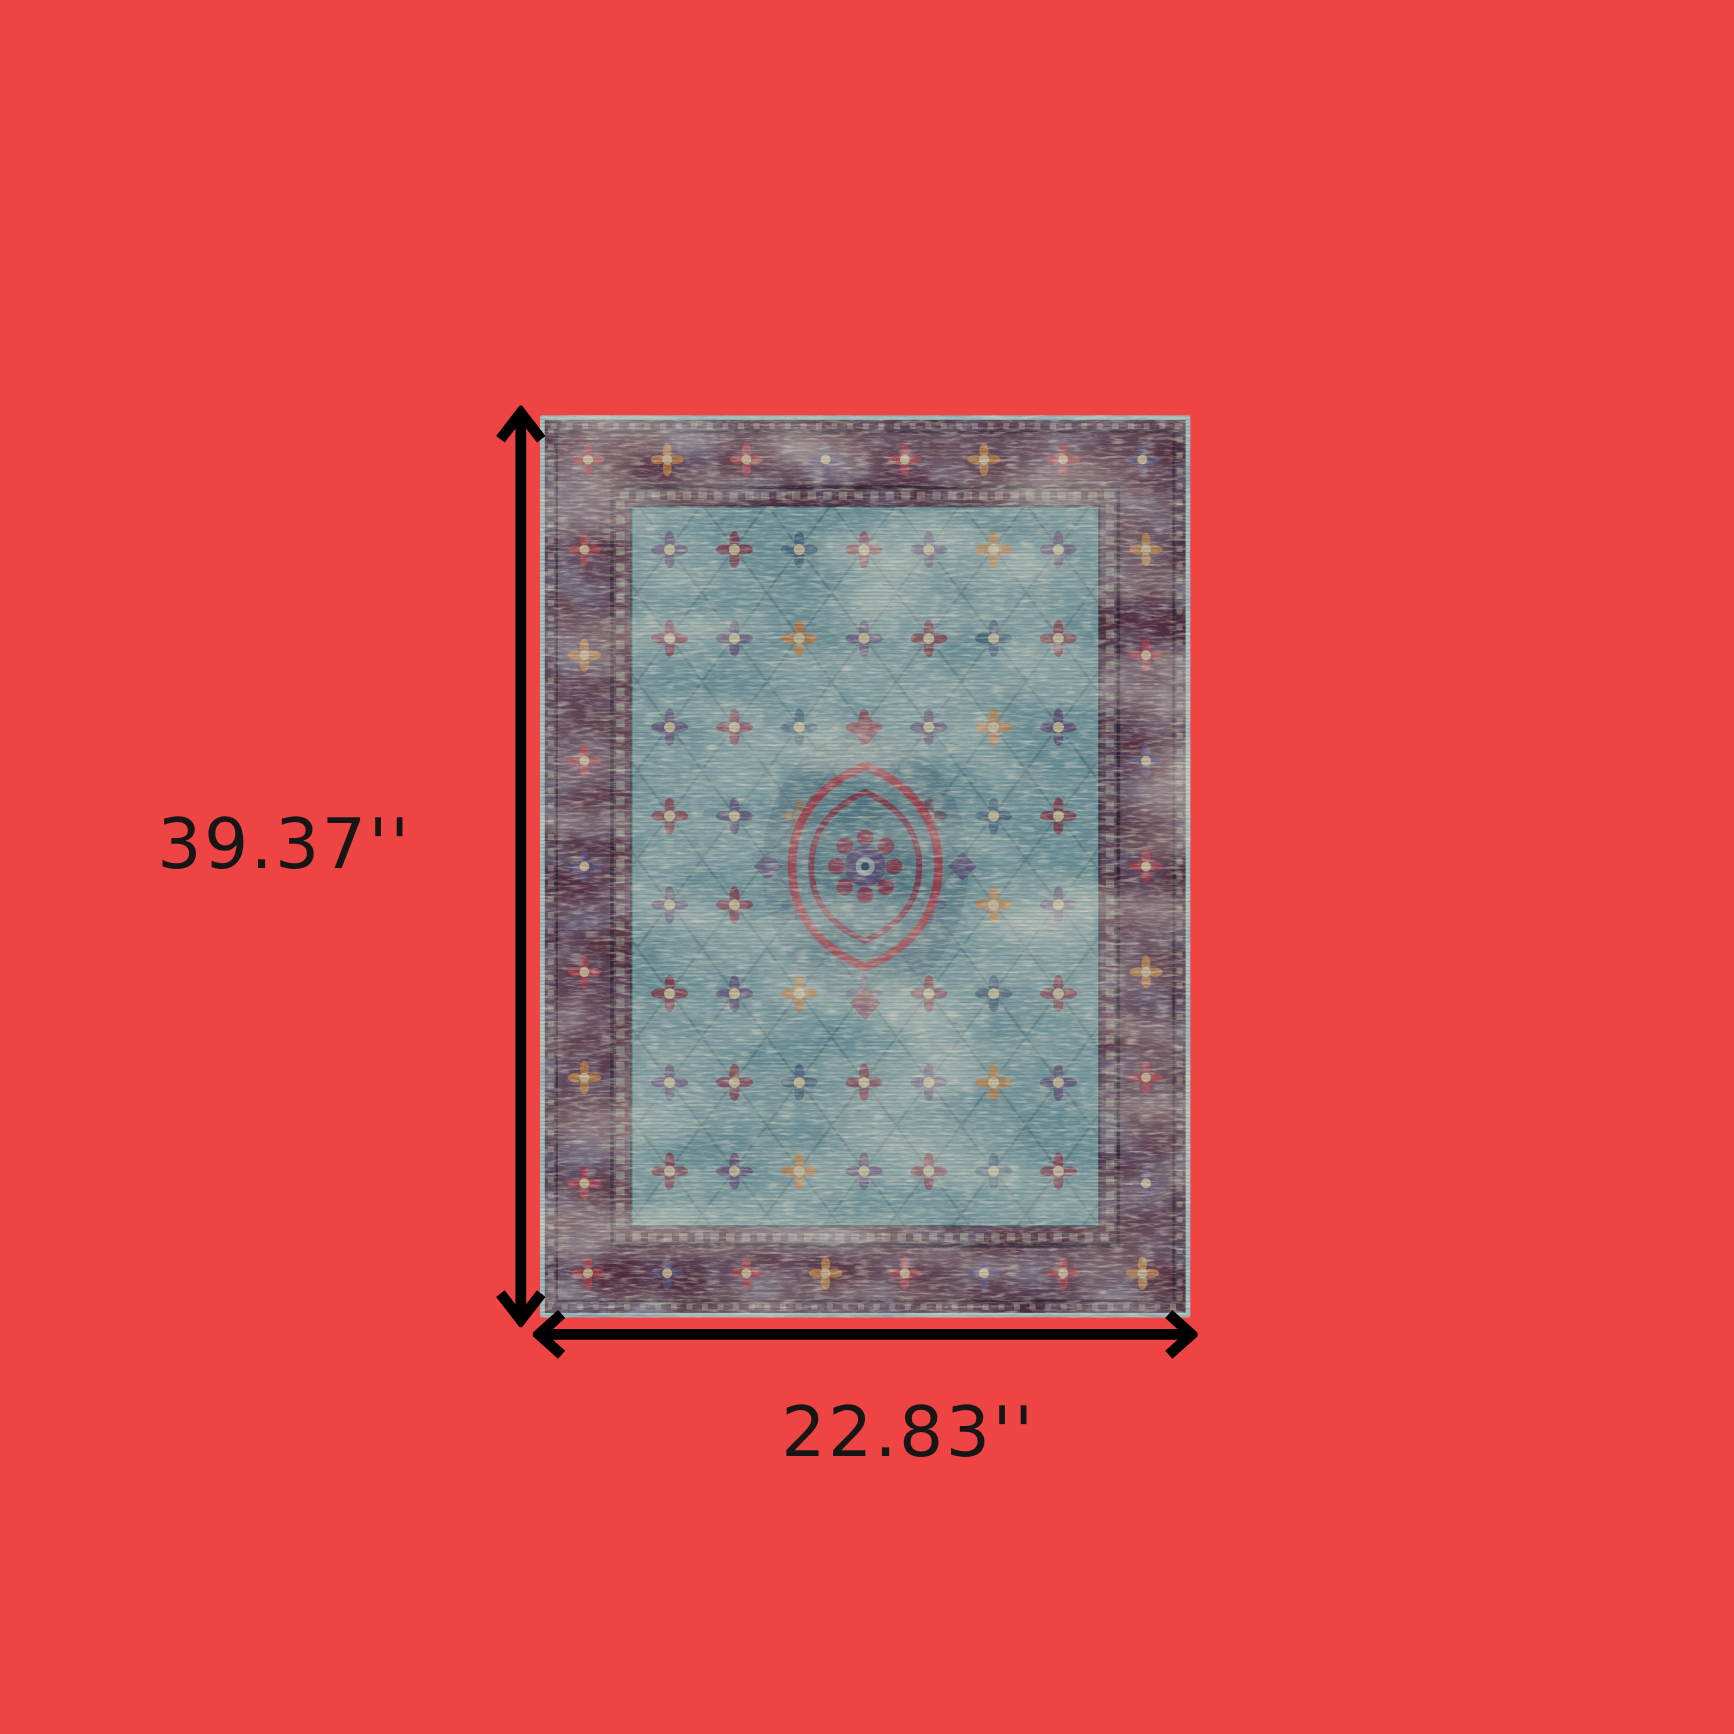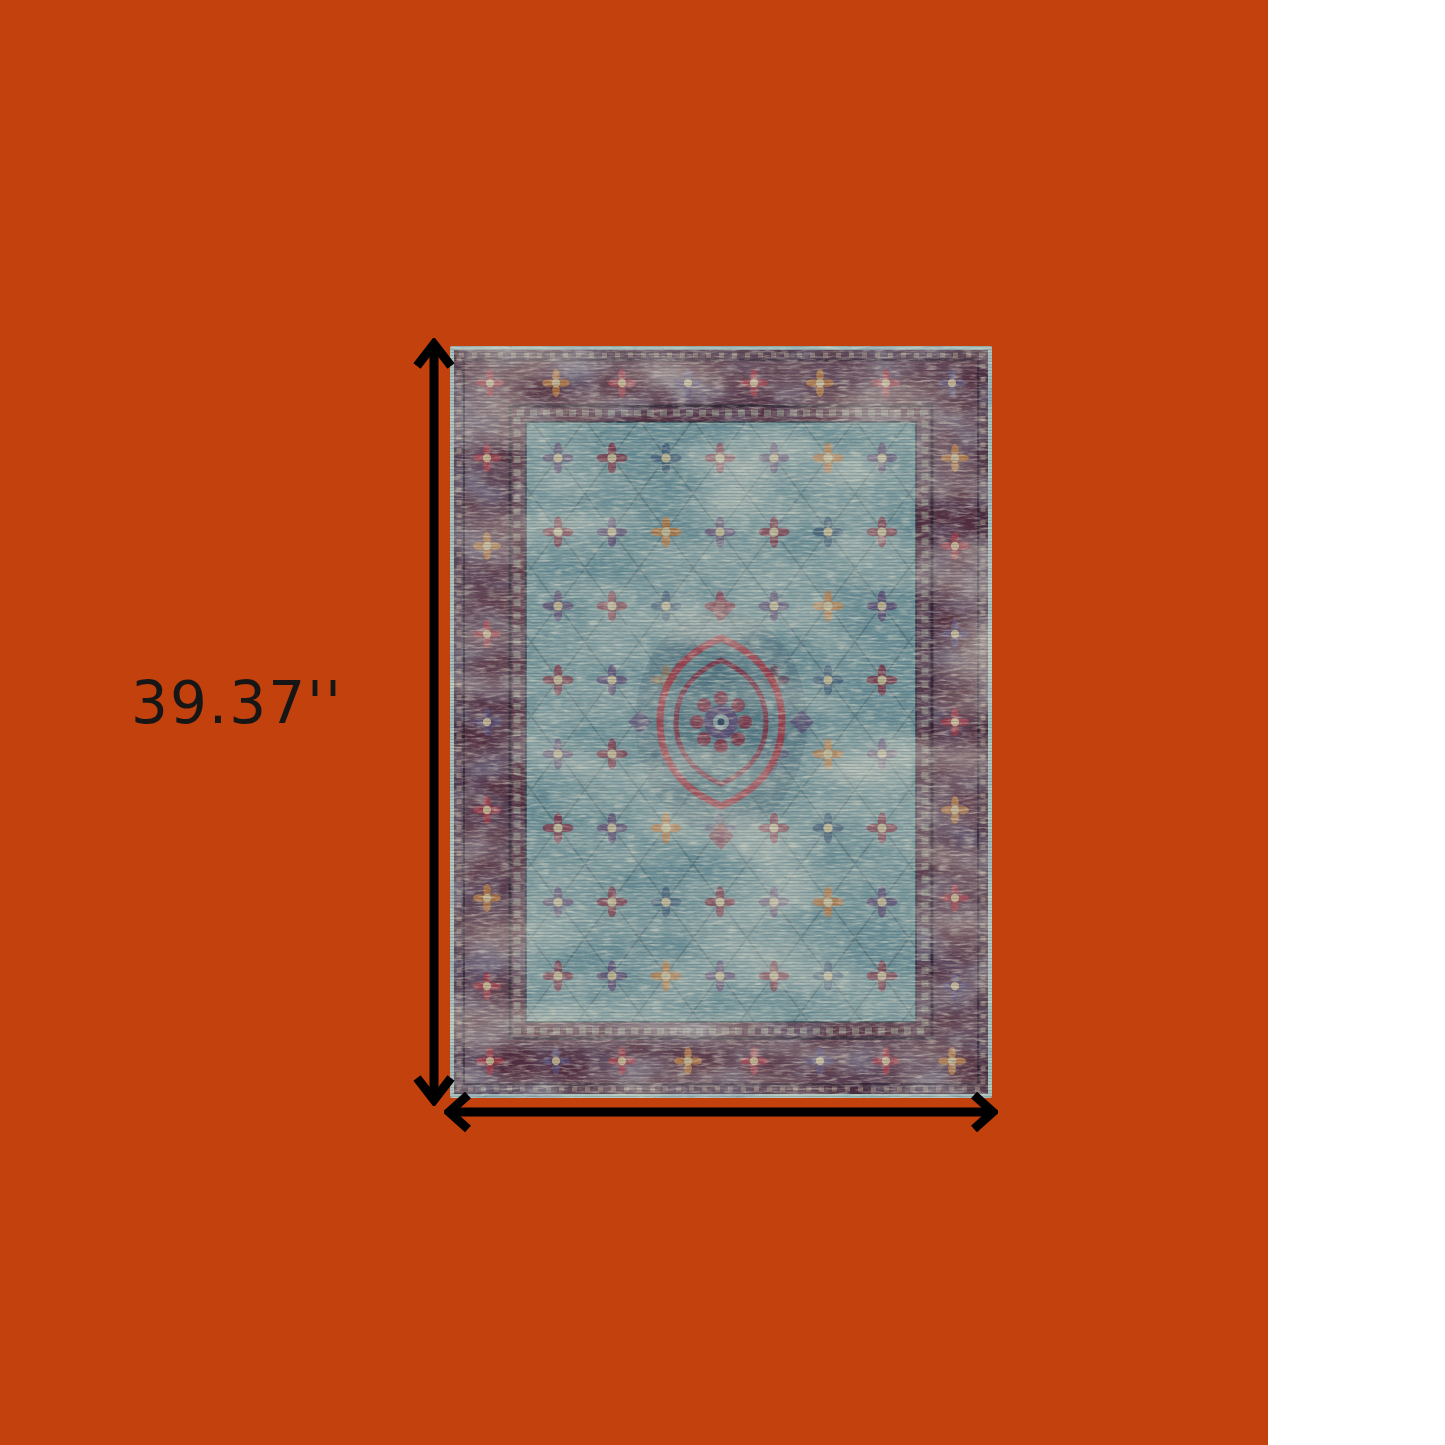--- a/index.html
+++ b/index.html
@@ -1,17 +1,17 @@
 <!DOCTYPE html>
 <html><head>
 <meta charset="utf-8">
 <style>
   html,body{margin:0;padding:0;background:#ffffff;}
   .canvas{
-    position:relative;width:1268px;height:1445px;background:#c2410c;overflow:hidden;
+    position:relative;width:1445px;height:1445px;background:#ef4444;overflow:hidden;
     font-family:"DejaVu Sans","Liberation Sans",sans-serif;
   }
   .rug{position:absolute;left:450px;top:346px;width:542px;height:752px;margin:0;}
   .rug svg{display:block;width:100%;height:100%;}
   .arrow{position:absolute;}
   .arrow-v{left:412px;top:338px;width:44px;height:768px;}
   .arrow-h{left:444px;top:1090px;width:554px;height:44px;}
   .arrow line,.arrow polyline{fill:none;stroke:#000;stroke-width:9;stroke-linejoin:miter;}
   .dim-label{
     position:absolute;color:#161616;font-size:58px;letter-spacing:2px;
@@ -207,13 +207,14 @@
     <polyline points="5,740 22,762 39,740"></polyline>
   </svg>
 
   <svg class="arrow arrow-h" viewBox="0 0 554 44" xmlns="http://www.w3.org/2000/svg">
     <line x1="6" y1="22" x2="548" y2="22"></line>
     <polyline points="24,5 5,22 24,39"></polyline>
     <polyline points="530,5 549,22 530,39"></polyline>
   </svg>
 
   <div class="dim-label label-h">39.37''</div>
+  <div class="dim-label label-w">22.83''</div>
 </div>
 
 </body></html>

